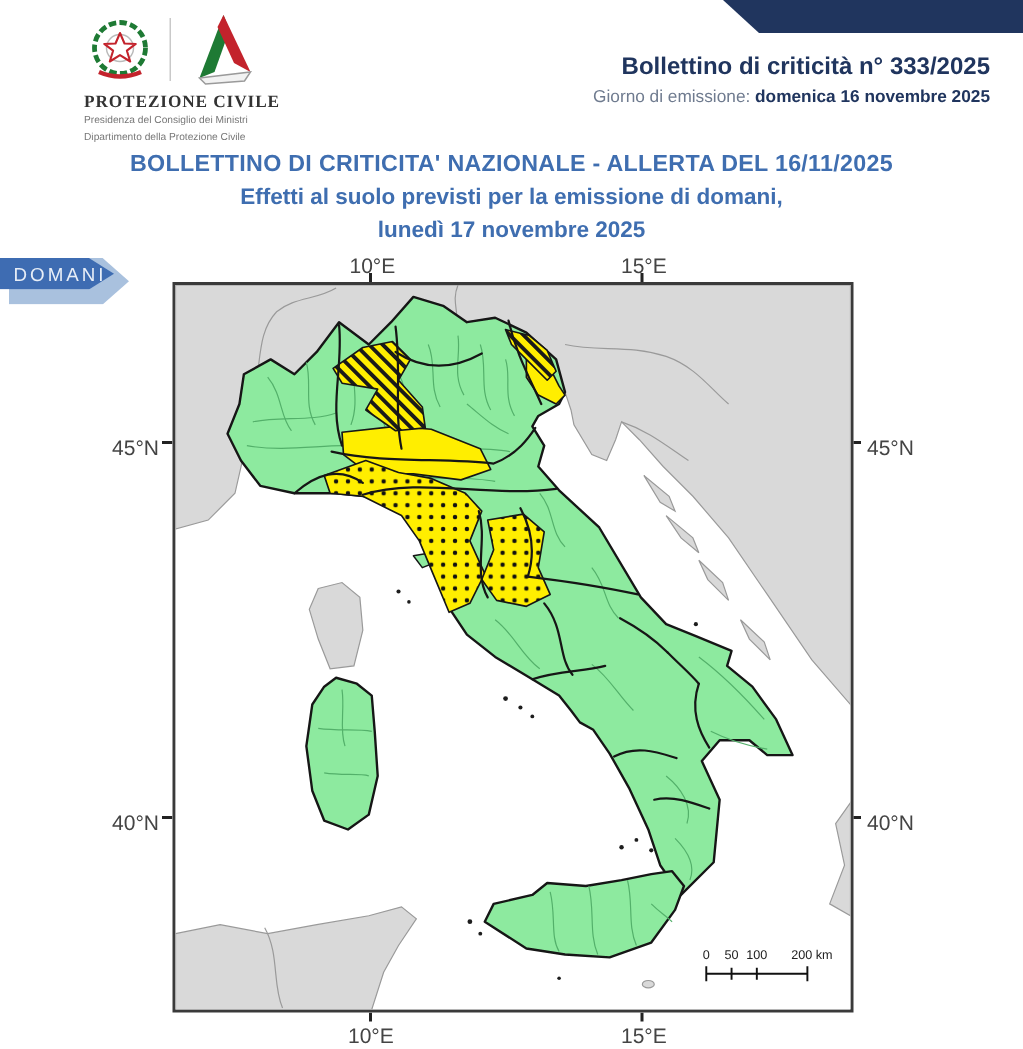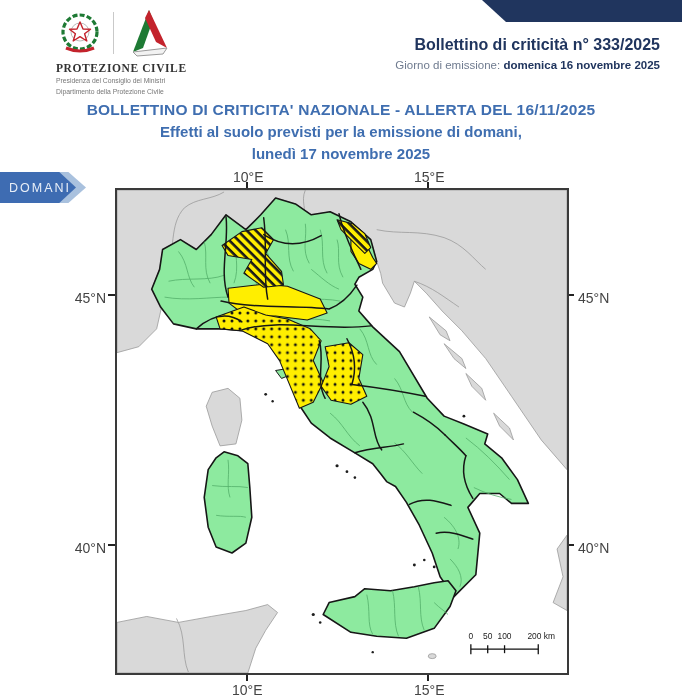--- a/index.html
+++ b/index.html
@@ -29,21 +29,21 @@
 
   .title-block{position:absolute;left:0;top:101px;width:100%;text-align:center;color:var(--title-blue);}
   .title-block .t1{font-size:15.5px;font-weight:bold;letter-spacing:.2px;}
   .title-block .t2{font-size:15px;font-weight:bold;margin-top:4px;}
   .title-block .t3{font-size:15px;font-weight:bold;margin-top:5px;}
 
   
   .day-tab{position:absolute;left:0;top:172px;width:86px;height:31px;}
   .day-tab .chevron-bg{position:absolute;left:6px;top:0;width:80px;height:31px;background:var(--tab-blue-light);
        clip-path:polygon(0 0,78% 0,100% 50%,78% 100%,0 100%);}
-  .day-tab .arrow{position:absolute;left:0;top:0;width:76px;height:31px;background:var(--tab-blue);
+  .day-tab .arrow{position:absolute;left:0;top:0;width:76px;height:21px;background:var(--tab-blue);
        clip-path:polygon(0 0,78% 0,100% 50%,78% 100%,0 100%);
        display:flex;align-items:center;}
   .day-tab .label{color:#e8eef7;font-size:12.5px;letter-spacing:2px;padding-left:9px;}
 
   
   .map-wrap{position:absolute;left:115px;top:188px;width:454px;height:487px;box-sizing:border-box;
             border:2px solid var(--frame);background:var(--sea);}
   .map-wrap svg{display:block;width:100%;height:100%;}
   .axis-label{position:absolute;font-size:14px;color:#444;}
   .tick{position:absolute;background:#222;}

